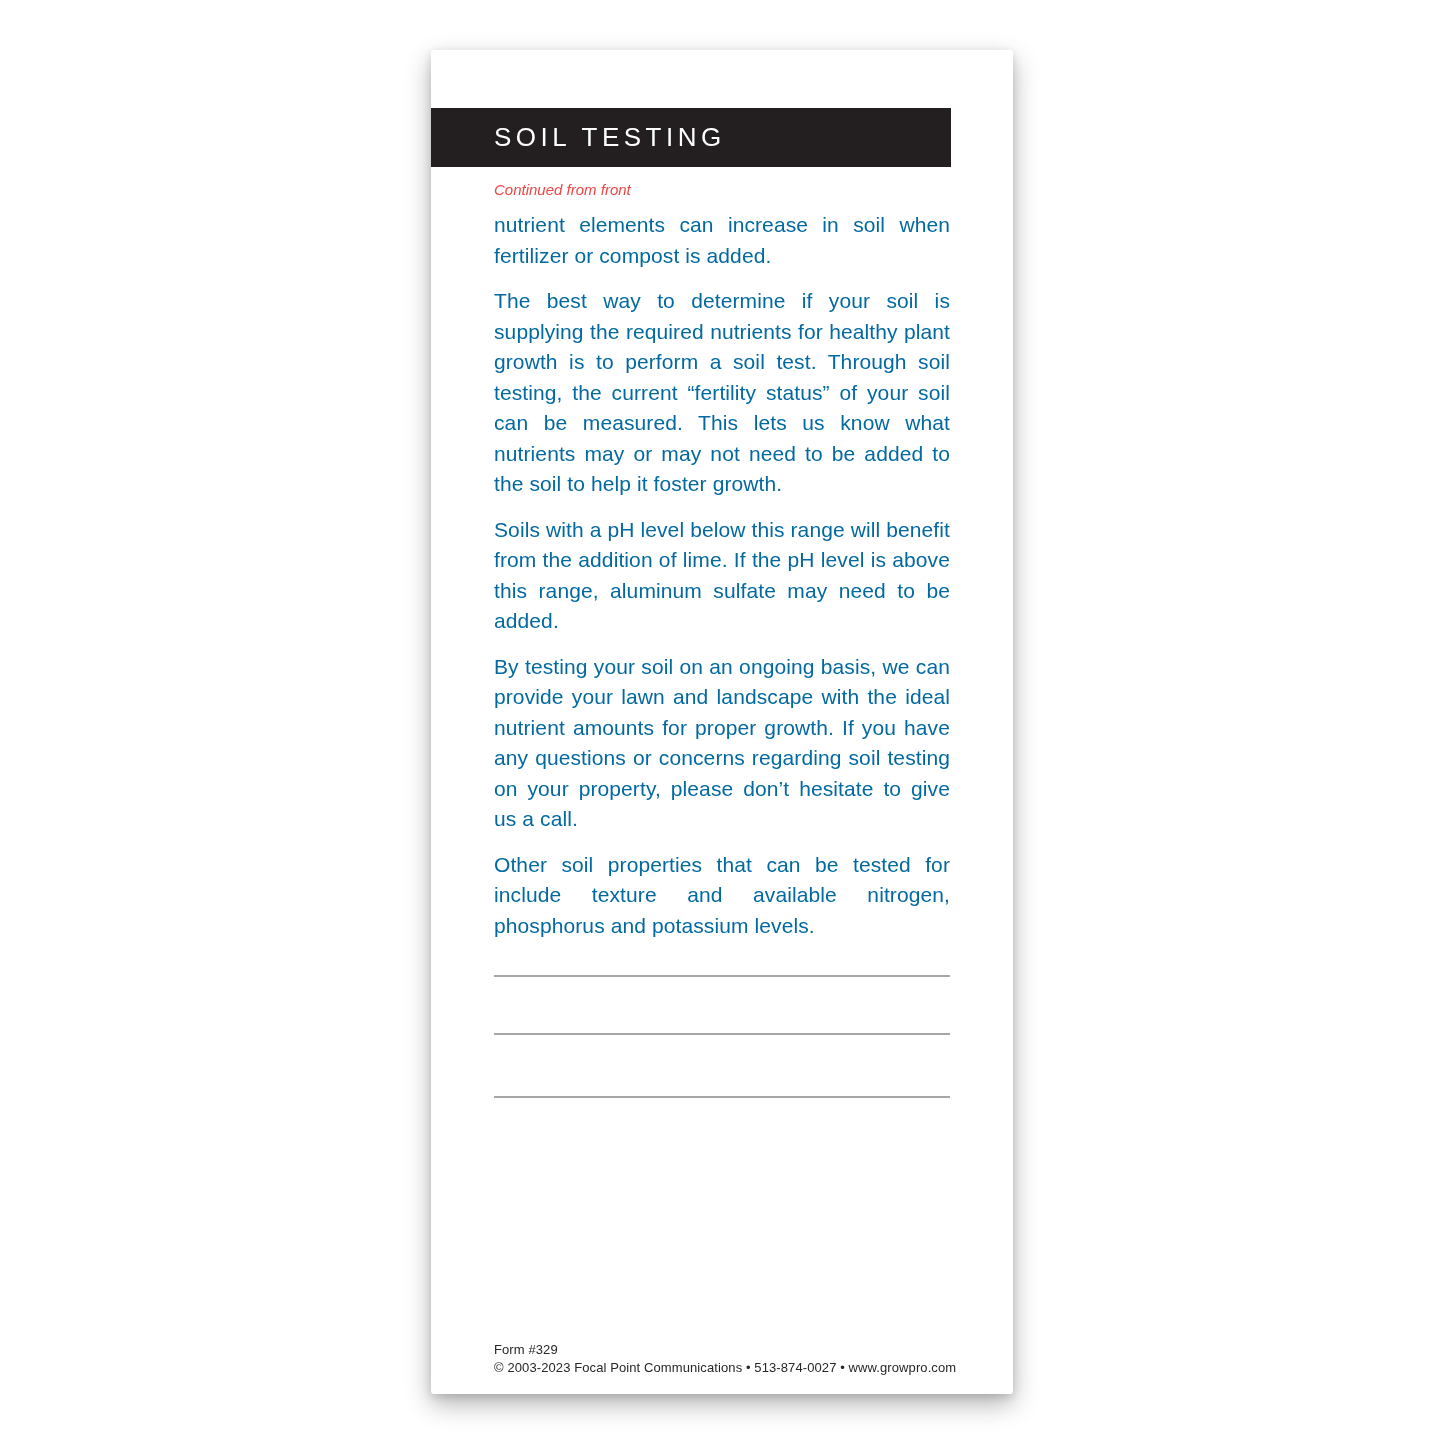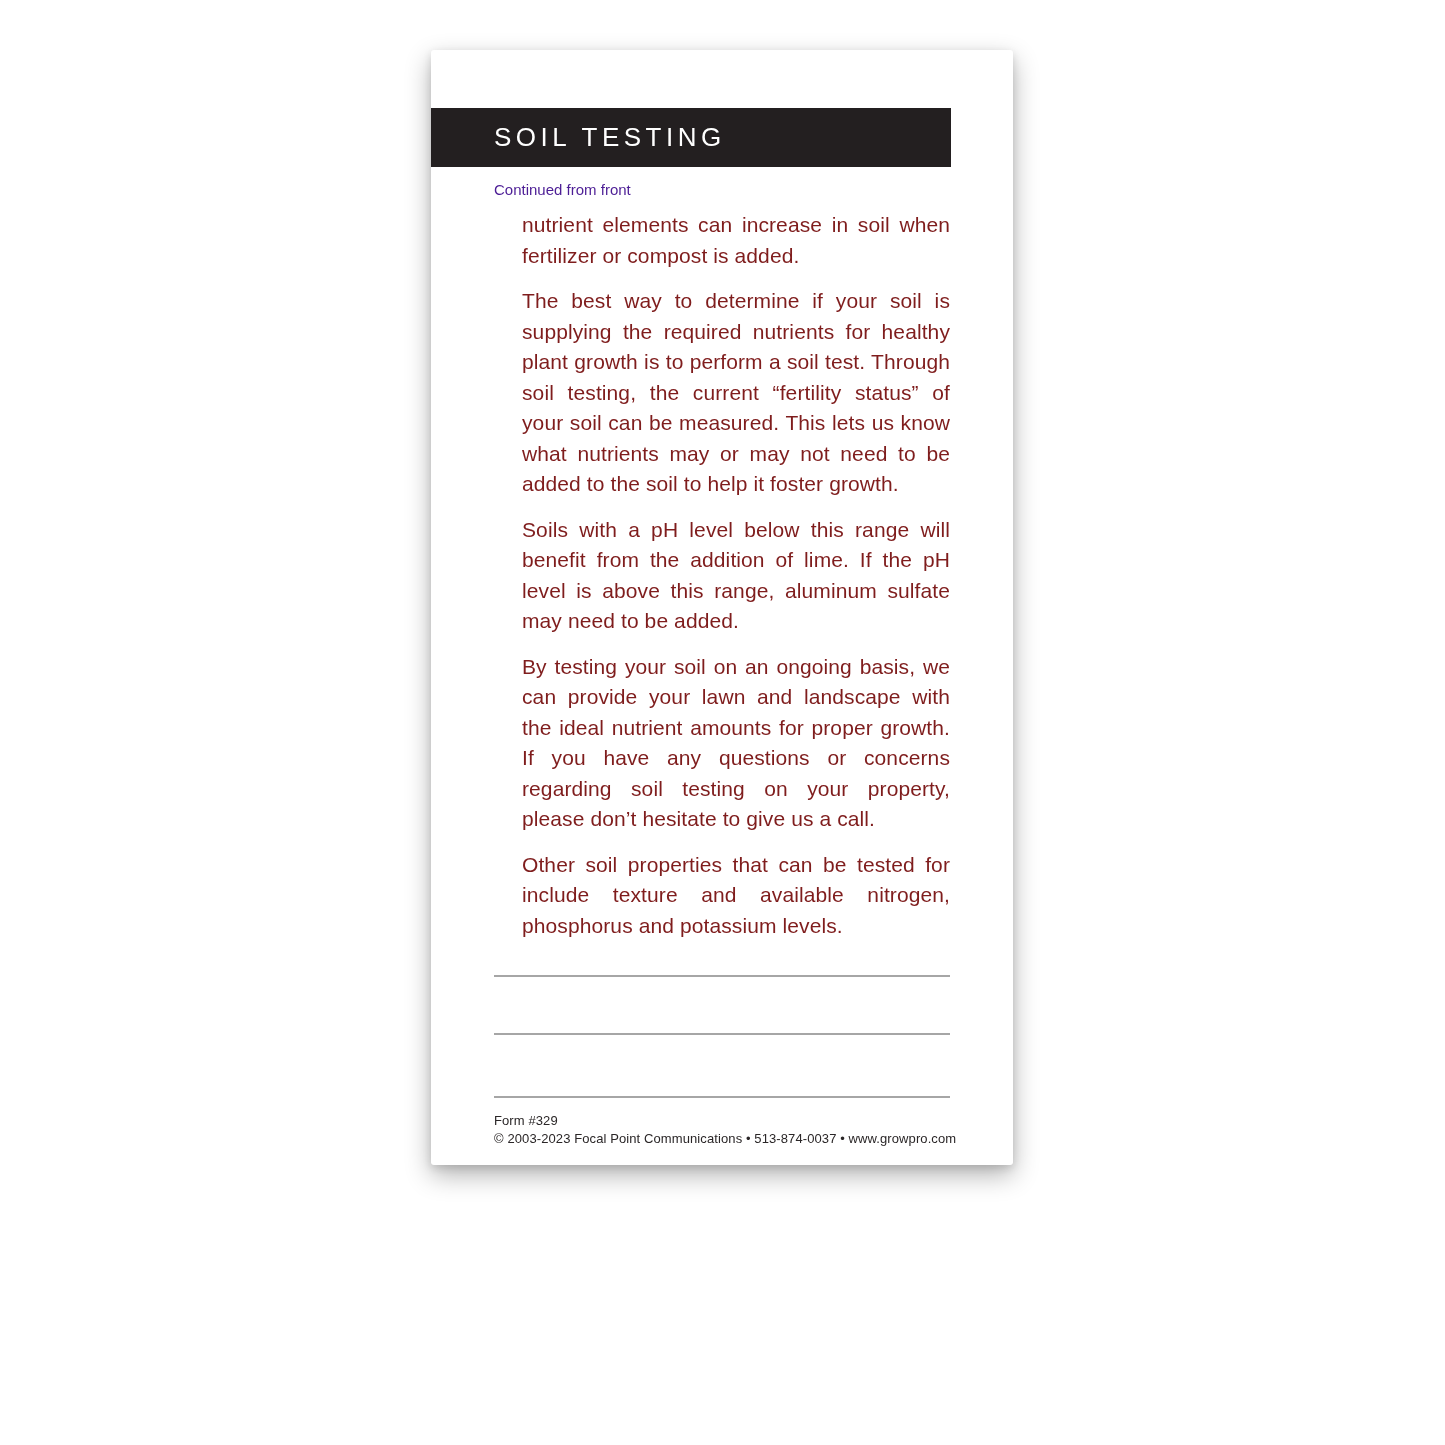--- a/index.html
+++ b/index.html
@@ -17,21 +17,21 @@
     height: 1445px;
     background: #ffffff;
     overflow: hidden;
   }
 
   .card {
     position: absolute;
     left: 431px;
     top: 50px;
     width: 582px;
-    height: 1115px;
+    height: 1344px;
     background: #ffffff;
     border-radius: 3px;
     box-shadow: 0 10px 26px rgba(0,0,0,0.30), 0 3px 8px rgba(0,0,0,0.12);
   }
 
   .title-bar {
     margin-top: 58px;
     width: calc(100% - 62px);   
     height: 59px;
     background: #231f20;
@@ -48,32 +48,32 @@
     white-space: nowrap;
   }
 
   .content {
     padding: 0 63px;
   }
 
   .subtitle {
     margin-top: 14px;
     font-size: 15px;
-    color: #4c1d95;
+    font-style: italic;
+    color: #ef4444;
     margin-bottom: 12px;
   }
 
   .body-copy p {
     font-size: 21px;
     line-height: 30.5px;
-    color: #7f1d1d;
+    color: #0369a1;
     text-align: justify;
     margin-bottom: 15px;
     letter-spacing: 0.1px;
-    margin-left: 28px;
   }
 
   .sig-lines {
     margin-top: 34px;
   }
 
   .sig-line {
     border-bottom: 2px solid #a6a6a6;
   }
   .sig-line.l1 { margin-top: 0; }
@@ -115,17 +115,17 @@
       <div class="sig-lines">
         <div class="sig-line l1"></div>
         <div class="sig-line l2"></div>
         <div class="sig-line l3"></div>
       </div>
 
     </div>
 
     <div class="card-footer">
       <div>Form #329</div>
-      <div>© 2003-2023 Focal Point Communications • 513-874-0037 • www.growpro.com</div>
+      <div>© 2003-2023 Focal Point Communications • 513-874-0027 • www.growpro.com</div>
     </div>
 
   </div>
 </div>
 
 </body></html>

